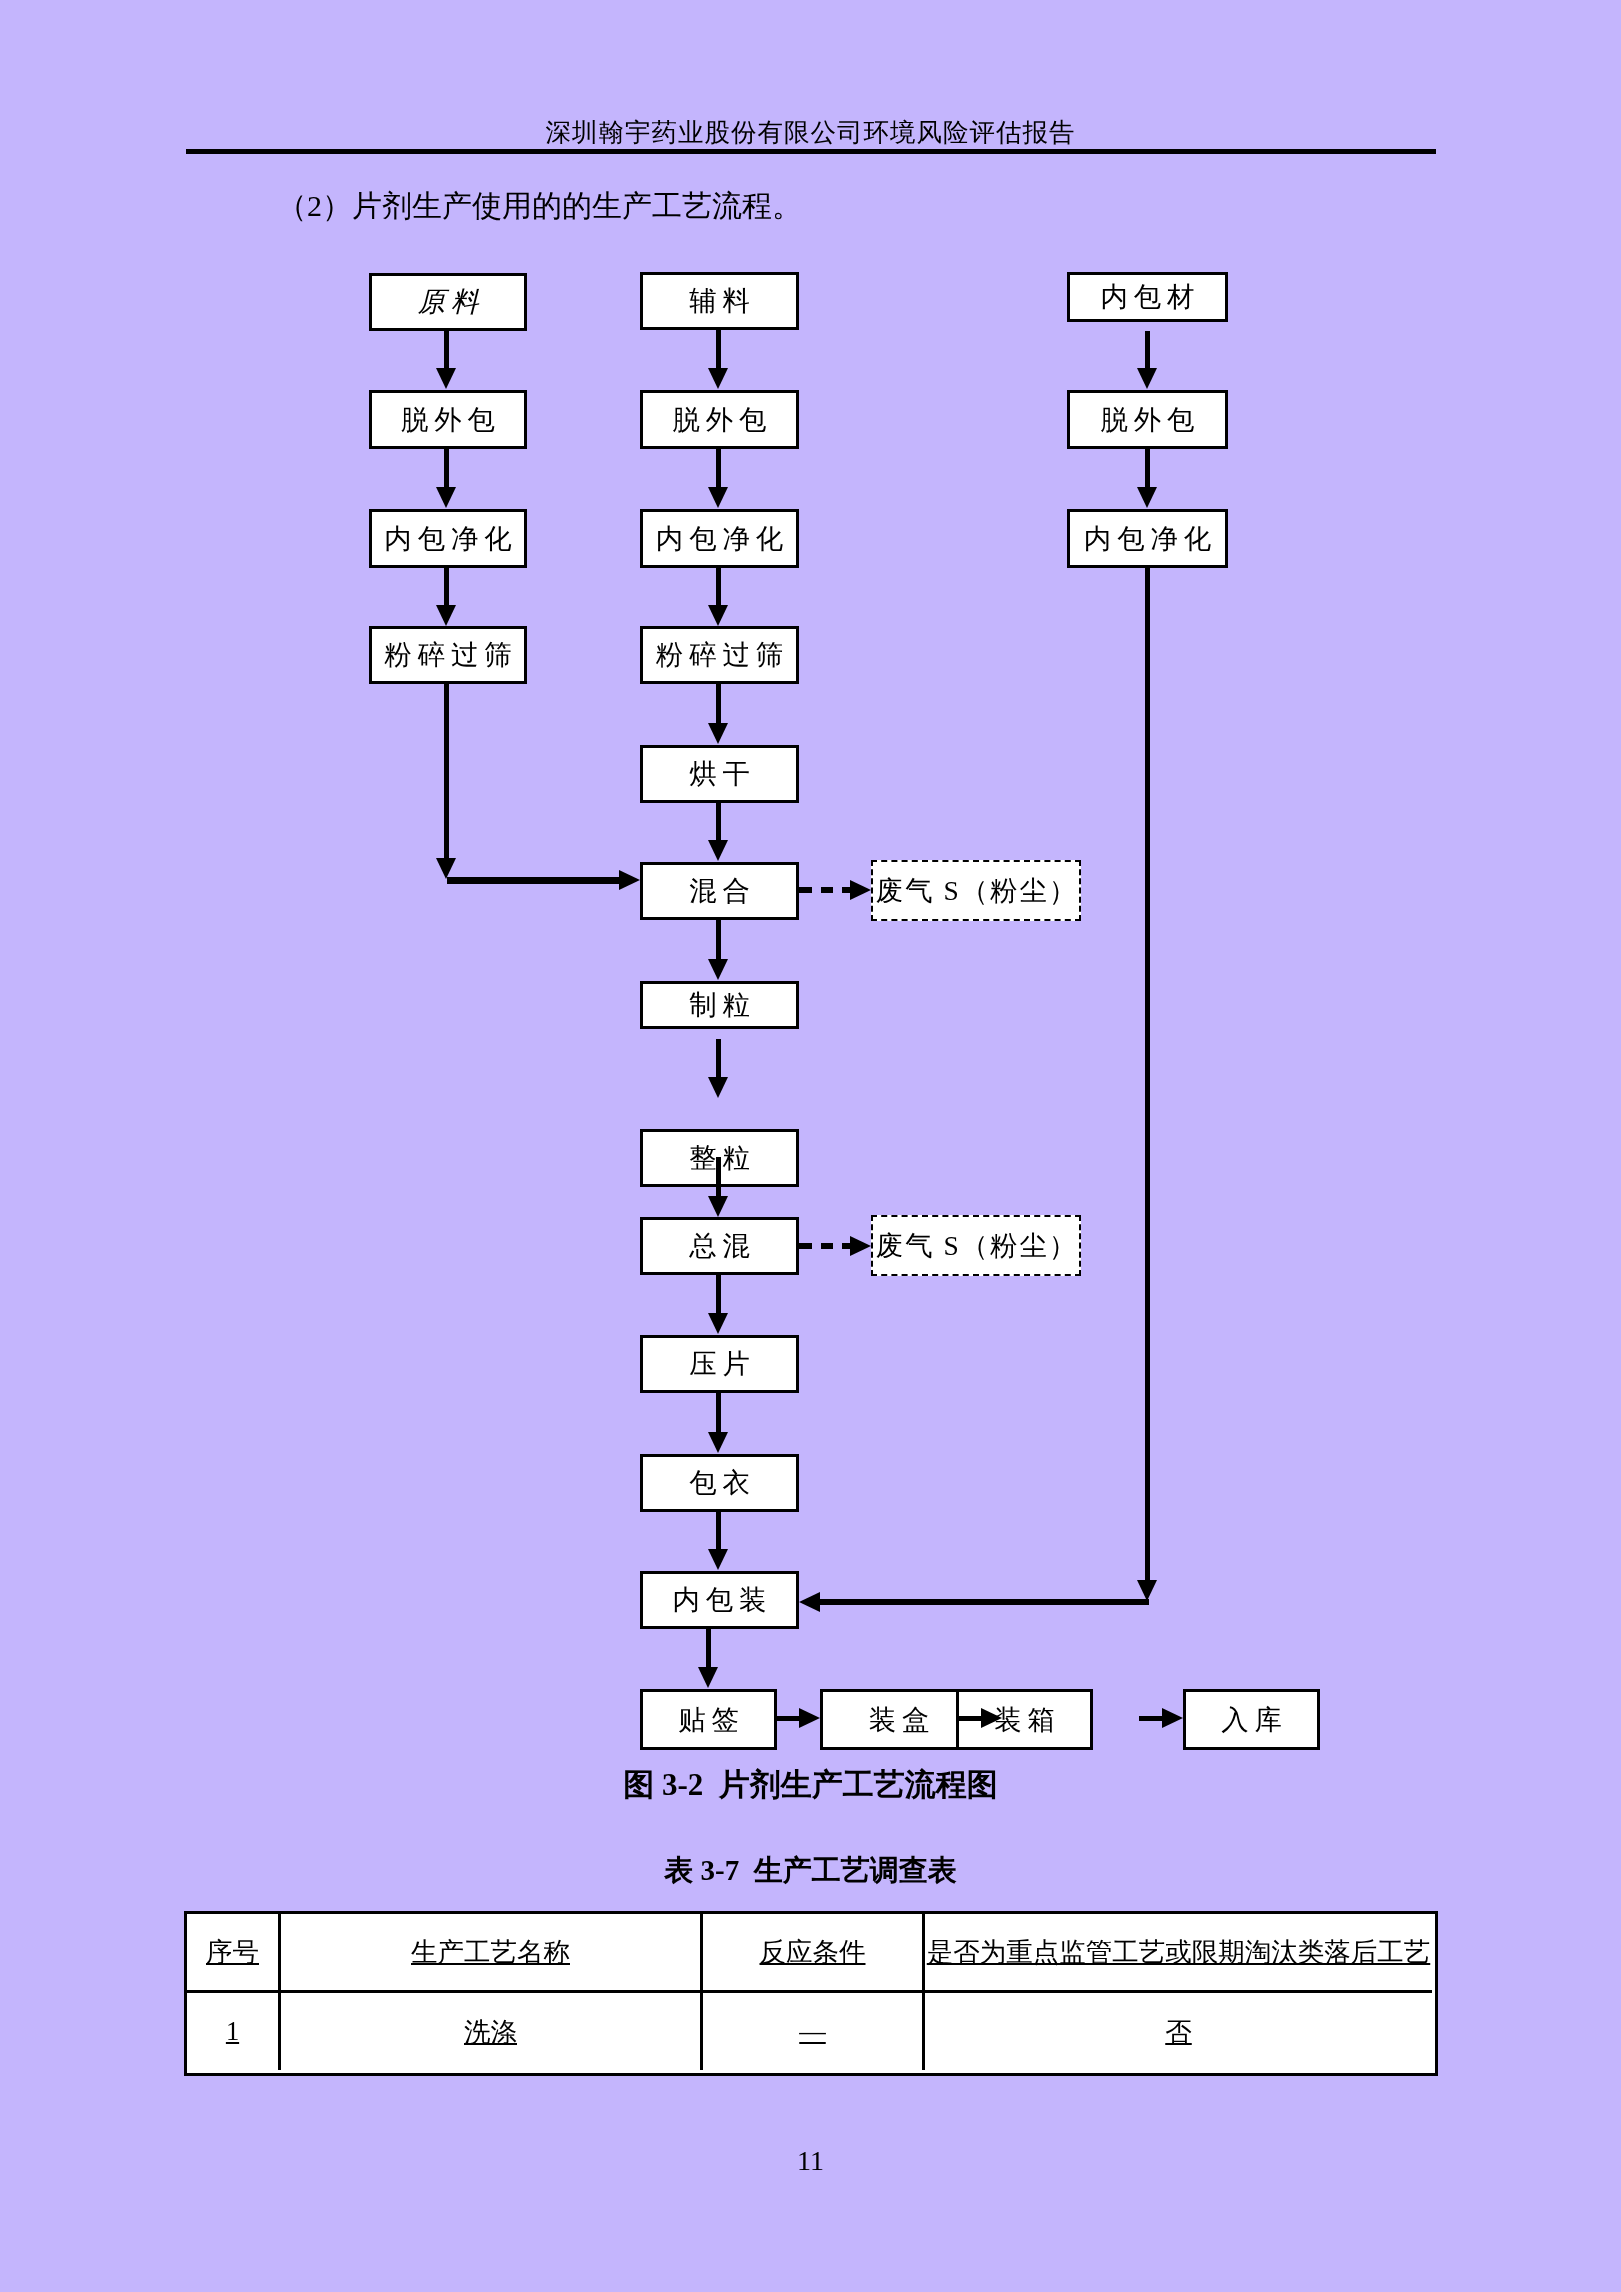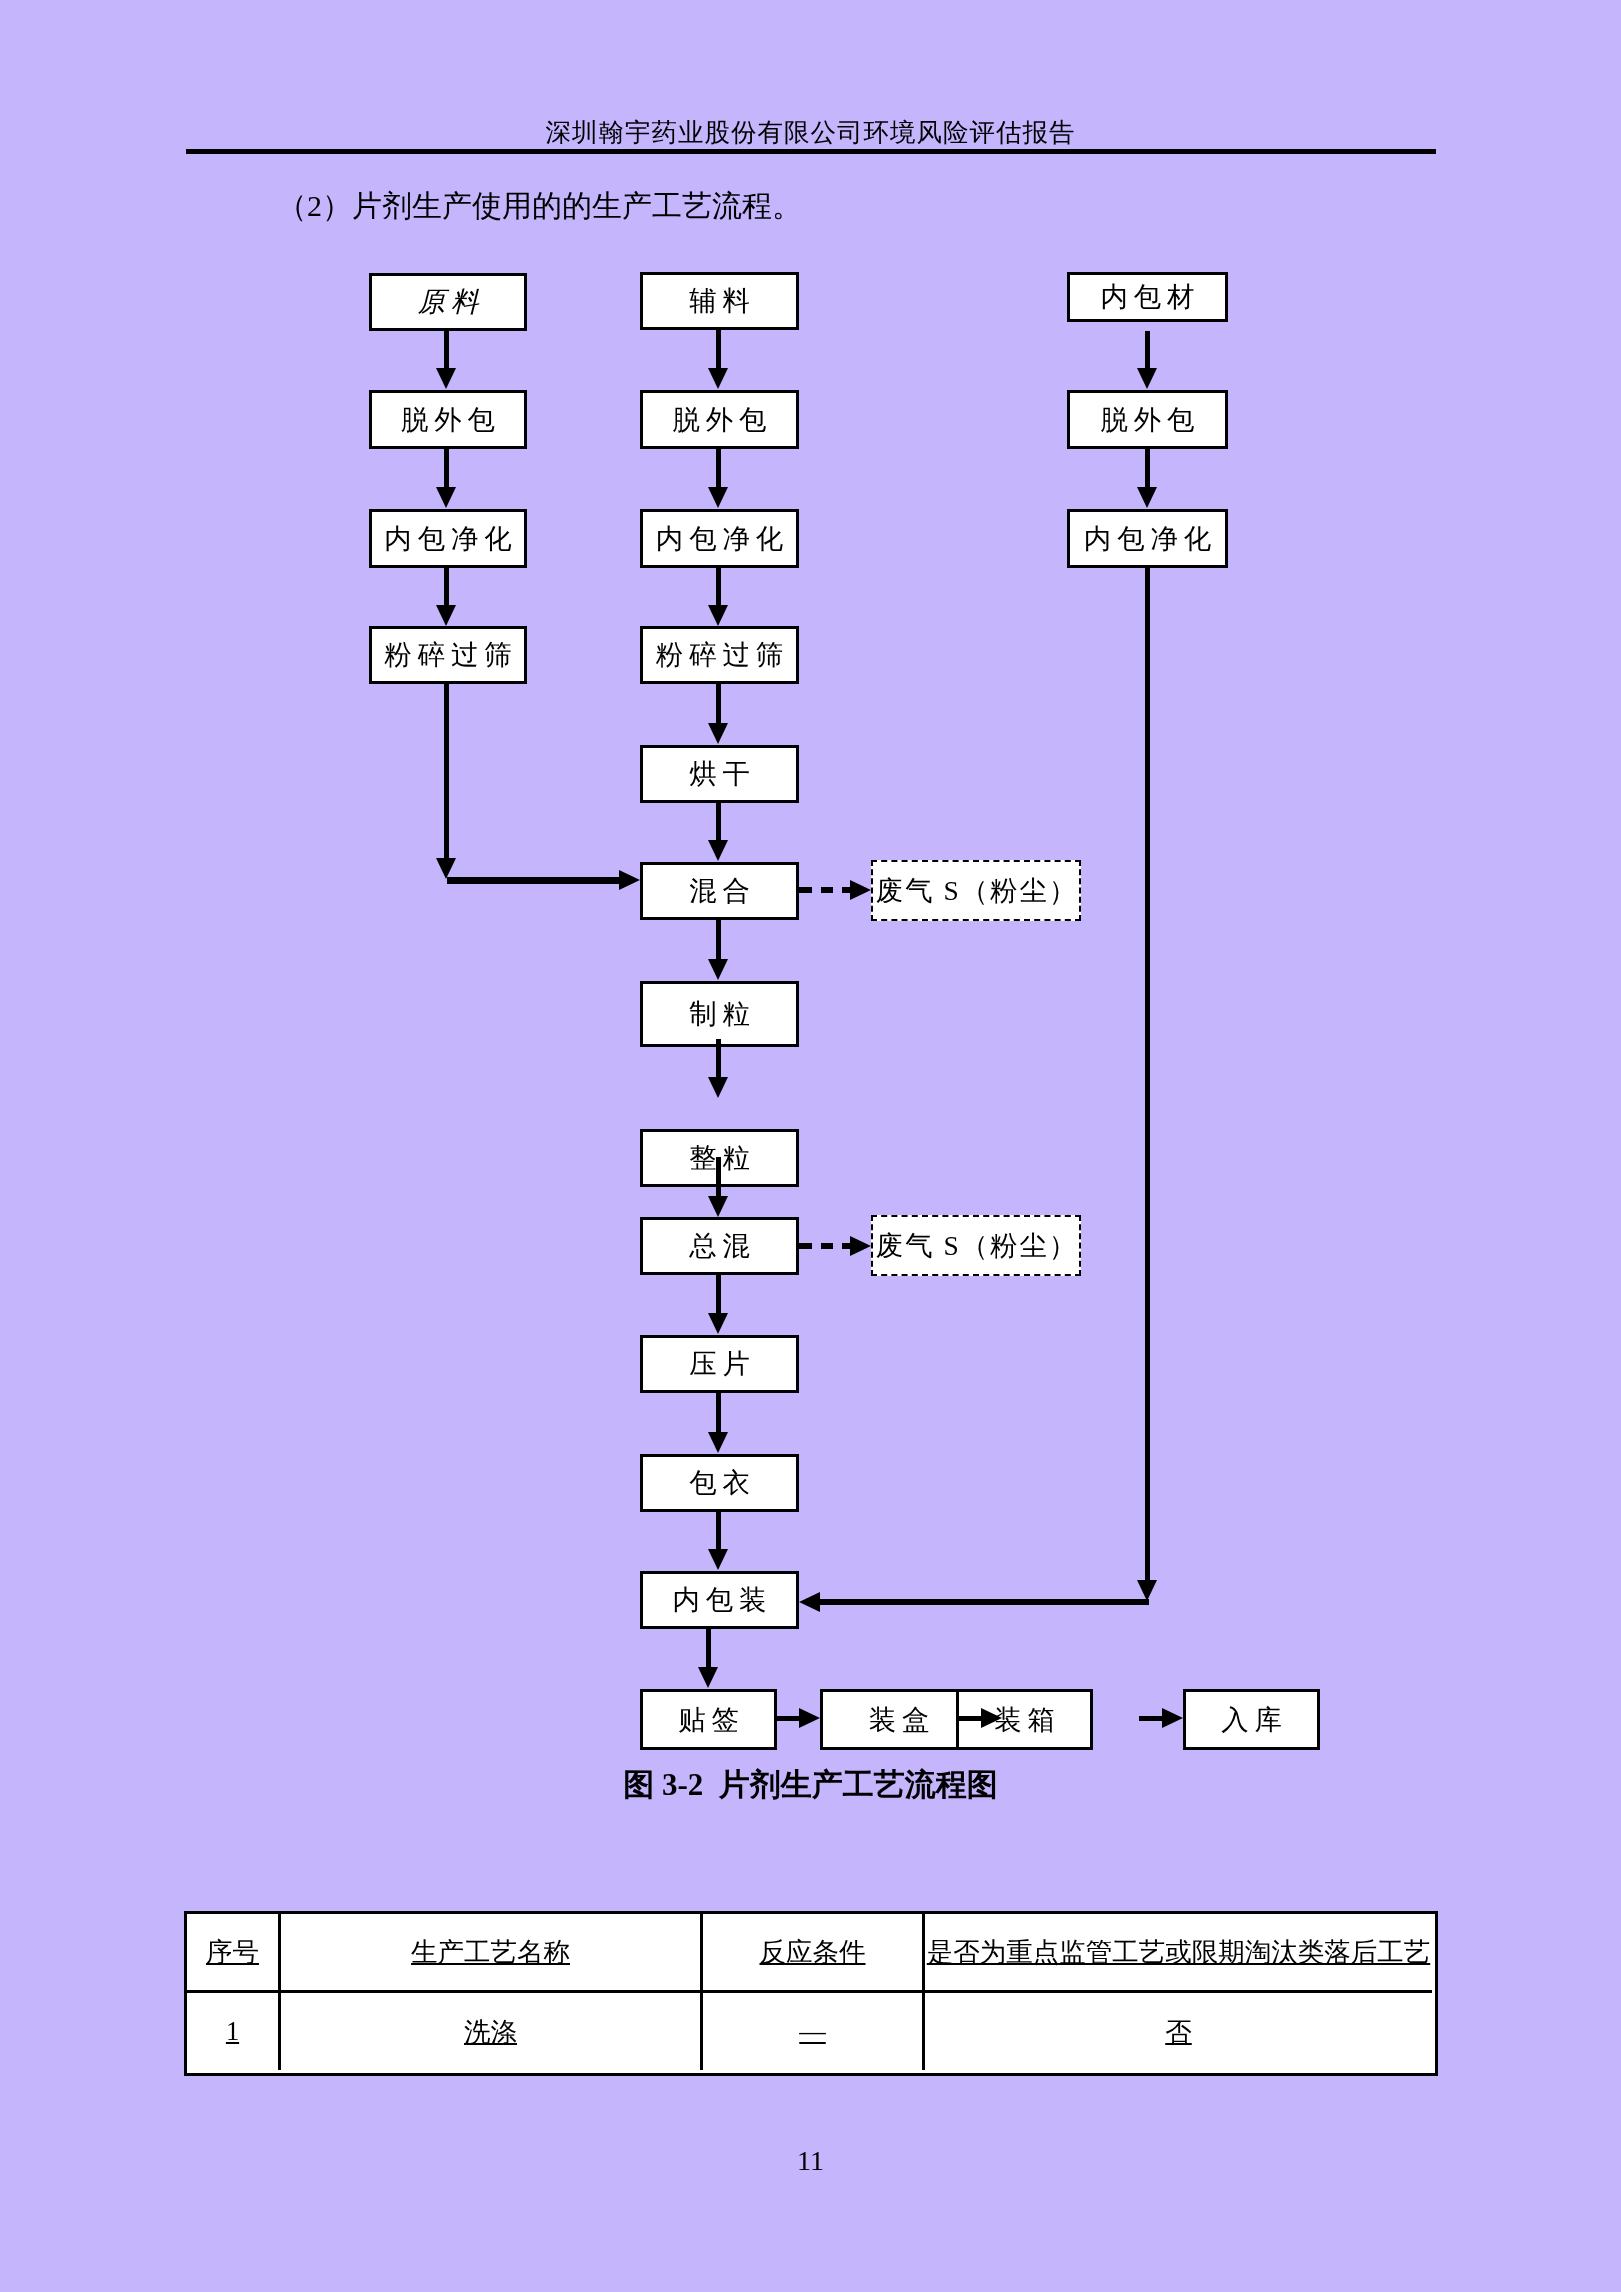--- a/index.html
+++ b/index.html
@@ -110,21 +110,21 @@
 
   <div class="varrow" style="left:444px;top:684px;height:174px;"></div>
   <div class="harrow-r thick" style="left:447px;top:877px;width:172px;"></div>
 
   <div class="node" style="left:640px;top:272px;width:159px;height:58px;">辅料</div>
   <div class="node" style="left:640px;top:390px;width:159px;height:59px;">脱外包</div>
   <div class="node" style="left:640px;top:509px;width:159px;height:59px;">内包净化</div>
   <div class="node" style="left:640px;top:626px;width:159px;height:58px;">粉碎过筛</div>
   <div class="node" style="left:640px;top:745px;width:159px;height:58px;">烘干</div>
   <div class="node" style="left:640px;top:862px;width:159px;height:58px;">混合</div>
-  <div class="node" style="left:640px;top:981px;width:159px;height:66px;">制粒</div>
+  <div class="node" style="left:640px;top:981px;width:159px;height:48px;">制粒</div>
   <div class="node" style="left:640px;top:1129px;width:159px;height:58px;">整粒</div>
   <div class="node" style="left:640px;top:1217px;width:159px;height:58px;">总混</div>
   <div class="node" style="left:640px;top:1335px;width:159px;height:58px;">压片</div>
   <div class="node" style="left:640px;top:1454px;width:159px;height:58px;">包衣</div>
   <div class="node" style="left:640px;top:1571px;width:159px;height:58px;">内包装</div>
 
   <div class="varrow" style="left:716px;top:330px;height:38px;"></div>
   <div class="varrow" style="left:716px;top:449px;height:38px;"></div>
   <div class="varrow" style="left:716px;top:568px;height:37px;"></div>
   <div class="varrow" style="left:716px;top:684px;height:39px;"></div>
@@ -155,20 +155,21 @@
   <div class="node" style="left:640px;top:1689px;width:137px;height:61px;">贴签</div>
   <div class="node" style="left:820px;top:1689px;width:158px;height:61px;">装盒</div>
   <div class="node" style="left:956px;top:1689px;width:137px;height:61px;">装箱</div>
   <div class="node" style="left:1183px;top:1689px;width:137px;height:61px;">入库</div>
 
   <div class="harrow-r" style="left:777px;top:1716px;width:21.6px;"></div>
   <div class="harrow-r" style="left:958px;top:1716px;width:22.5px;"></div>
   <div class="harrow-r" style="left:1139px;top:1716px;width:22.5px;"></div>
 
   <div class="caption">图 3-2  片剂生产工艺流程图</div>
+  <div class="tbl-title">表 3-7  生产工艺调查表</div>
 
   <div class="tbl">
     <div class="c hd">序号</div>
     <div class="c hd">生产工艺名称</div>
     <div class="c hd">反应条件</div>
     <div class="c hd last">是否为重点监管工艺或限期淘汰类落后工艺</div>
 
     <div class="c">1</div>
     <div class="c">洗涤</div>
     <div class="c">—</div>

